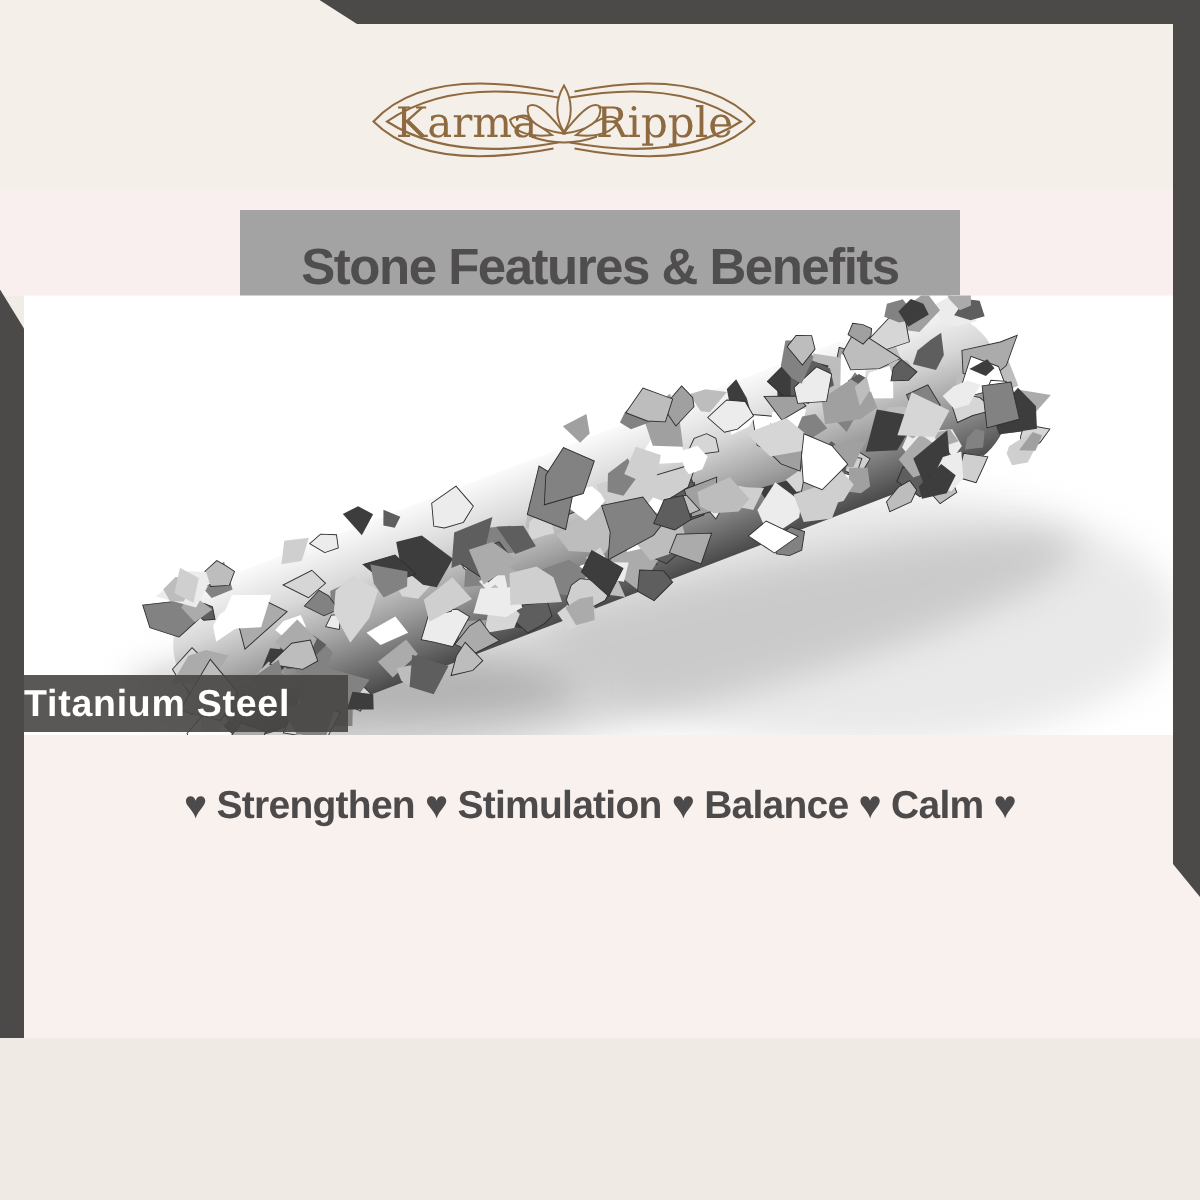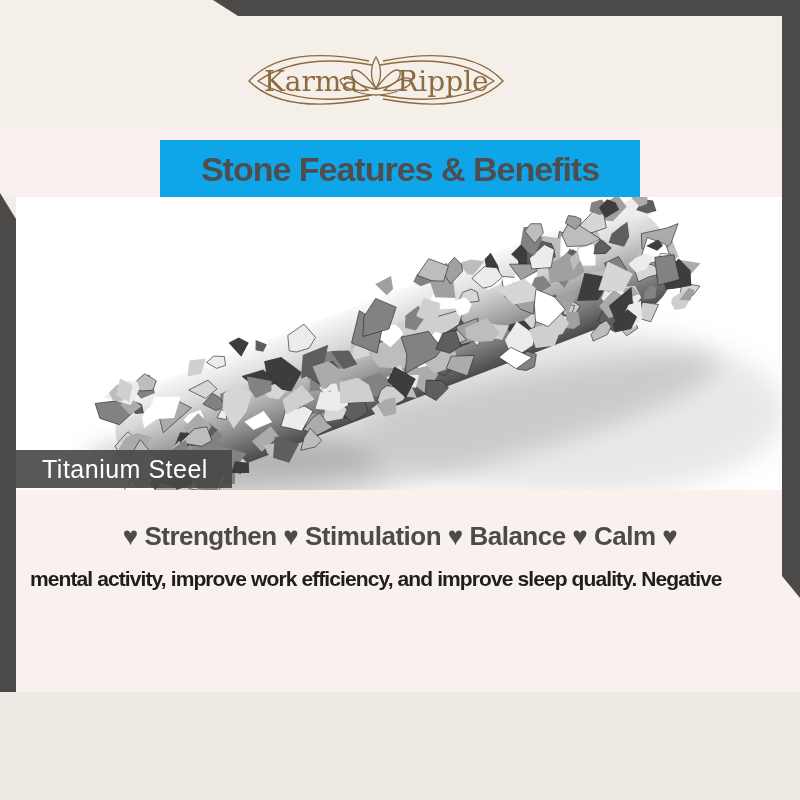--- a/index.html
+++ b/index.html
@@ -2,22 +2,22 @@
 <html><head>
 <meta charset="utf-8">
 <style>
   html,body{margin:0;padding:0;}
   body{width:800px;height:800px;font-family:"Liberation Sans",sans-serif;background:#efeae4;}
   .canvas{position:relative;width:800px;height:692px;overflow:hidden;background:#f1ece6;}
 
   
   .header-zone{position:absolute;left:0;top:0;width:800px;height:197px;background:#f5efe9;}
   .title-strip{position:absolute;left:0;top:126px;width:800px;height:71px;background:#f8efee;}
-  .title-band{position:absolute;left:160px;top:140px;width:480px;height:58px;background:#0ea5e9;
-              display:flex;align-items:center;justify-content:center;}
+  .title-band{position:absolute;left:160px;top:140px;width:480px;height:58px;background:#a3a3a3;
+              display:flex;align-items:flex-end;justify-content:center;}
   .title-band span{font-size:34px;font-weight:700;letter-spacing:-1px;color:#4f4d4d;}
   .image-area{position:absolute;left:16px;top:197px;width:767px;height:293px;background:#ffffff;}
   .text-zone{position:absolute;left:16px;top:490px;width:784px;height:310px;background:#f8f1ee;}
 
   
   .band{position:absolute;background:#4b4a49;z-index:10;}
   .band-top{left:0;top:0;width:800px;height:16px;
             clip-path:polygon(213px 0,800px 0,800px 16px,238px 16px);}
   .band-right{left:782px;top:0;width:18px;height:598px;
             clip-path:polygon(0 0,18px 0,18px 598px,0 576px);}
@@ -25,21 +25,21 @@
             clip-path:polygon(0 0,16px 26px,16px 607px,0 607px);}
   .band-bottom{left:0;top:780px;width:800px;height:20px;
             clip-path:polygon(0 0,586px 0,606px 20px,0 20px);}
 
   
   .logo{position:absolute;left:228px;top:40px;width:300px;height:80px;z-index:3;}
 
   
   .badge{position:absolute;left:16px;top:450px;width:216px;height:38px;z-index:6;
          background:rgba(72,70,69,0.9);display:flex;align-items:center;}
-  .badge span{color:#ffffff;font-size:25px;font-weight:400;letter-spacing:.5px;padding-left:26px;}
+  .badge span{color:#ffffff;font-size:25px;font-weight:700;letter-spacing:.5px;}
 
   
   .benefits-heading{position:absolute;left:0;top:521px;width:800px;text-align:center;z-index:4;
          font-size:26px;font-weight:700;letter-spacing:-.5px;color:#4c4a4a;}
   .benefits-body{position:absolute;left:30px;top:566px;width:745px;z-index:4;}
   .benefits-body div{font-size:21px;font-weight:700;letter-spacing:-.9px;color:#1f1d1e;
          line-height:26px;white-space:nowrap;}
 </style>
 </head>
 <body>
@@ -319,21 +319,20 @@
     </svg>
   </div>
 
   <div class="badge">
     <span>Titanium Steel</span>
   </div>
 
   <div class="text-zone"></div>
   <div class="benefits-heading">♥ Strengthen ♥ Stimulation ♥ Balance ♥ Calm ♥</div>
   <div class="benefits-body">
-    <div>mental activity, improve work efficiency, and improve sleep quality. Negative</div>
   </div>
 
   <div class="band band-top"></div>
   <div class="band band-right"></div>
   <div class="band band-left"></div>
   <div class="band band-bottom"></div>
 
 </div>
 
 </body></html>

